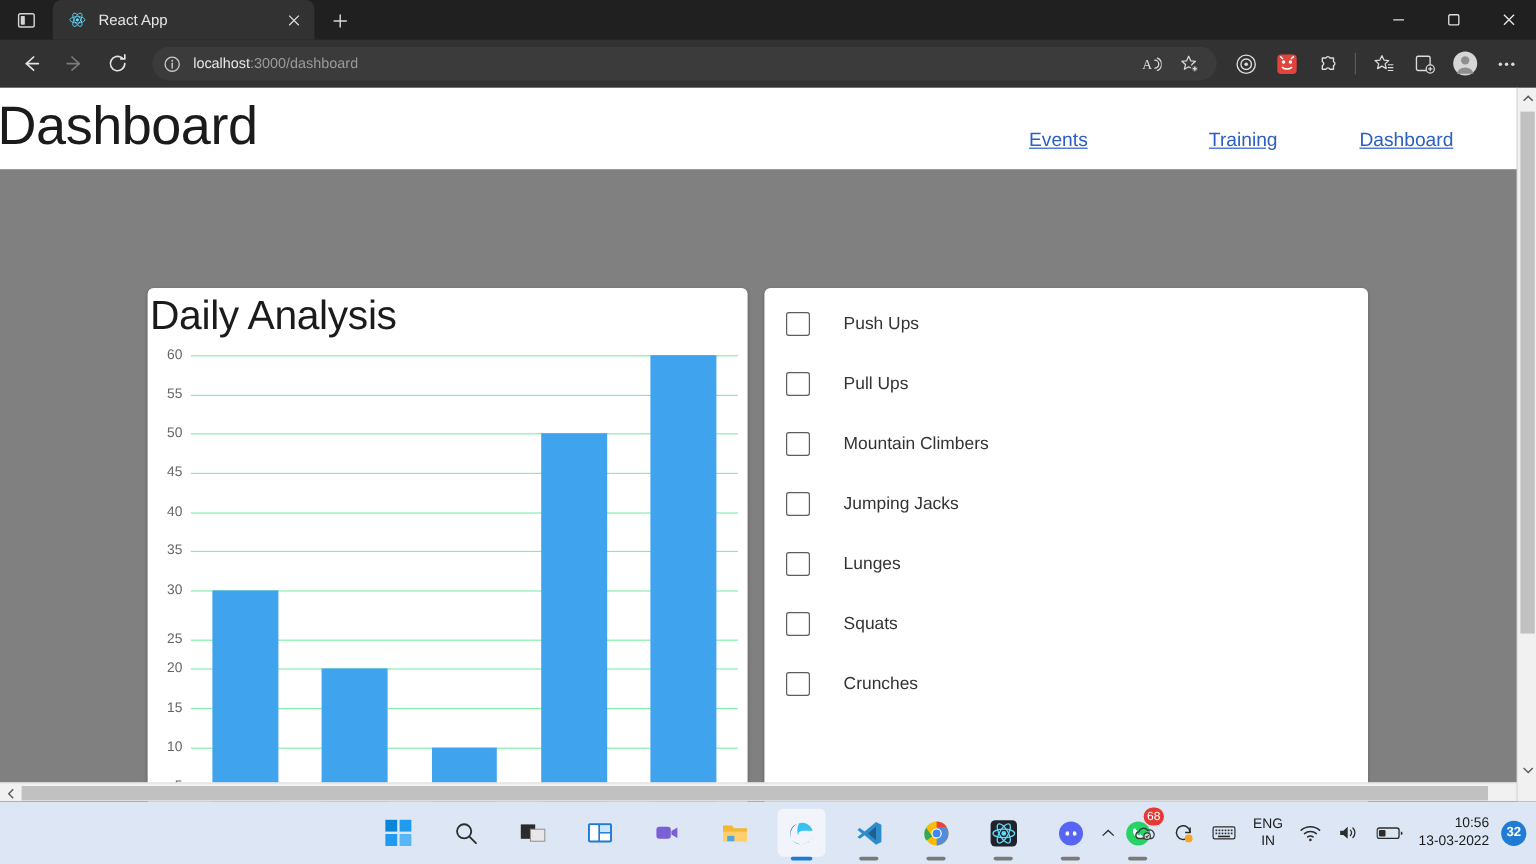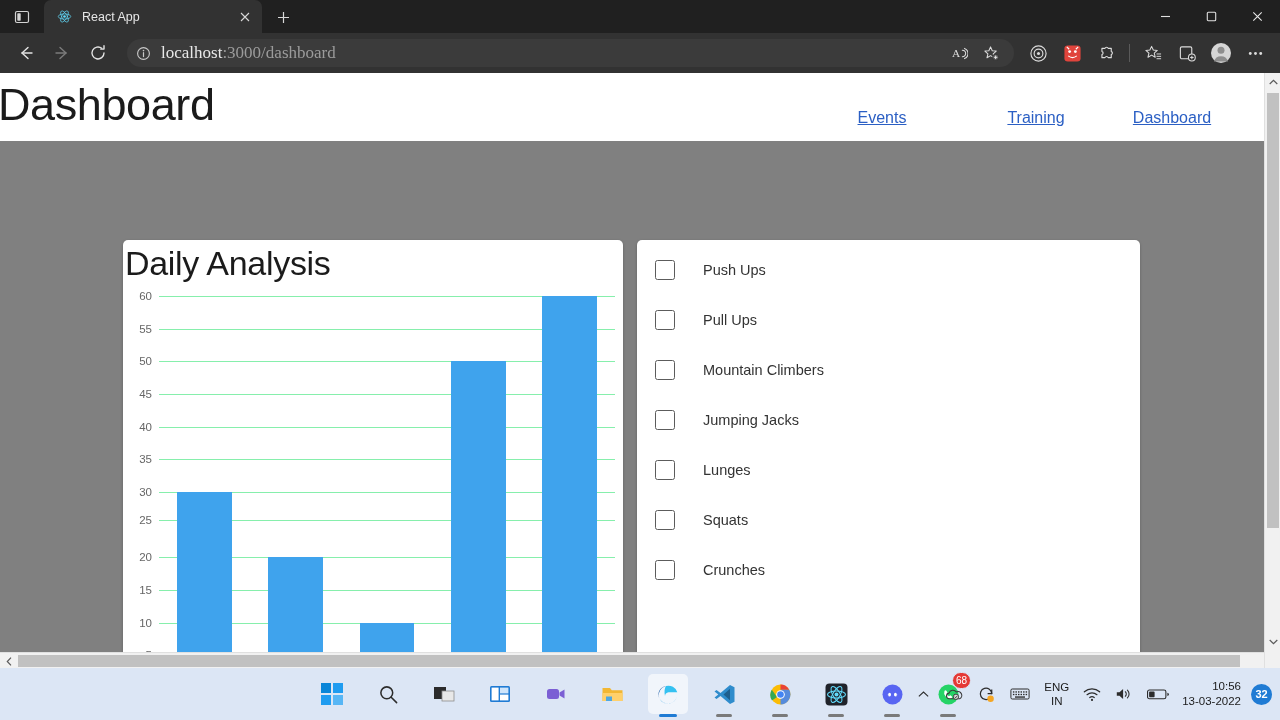--- a/index.html
+++ b/index.html
@@ -37,21 +37,21 @@
   .tabstrip-right { margin-left:auto; display:flex; align-items:center; height:33px; }
 
   .navbar { height: 40px; background: #323232; display: flex; align-items: center; padding: 0 9px; gap: 2px; }
   .nav-btn { width: 34px; height: 30px; display: flex; align-items: center; justify-content: center; border-radius: 4px; flex:none; }
   .omnibox {
     flex: 1; height: 28px; background: #3b3b3b; border-radius: 14px;
     display: flex; align-items: center; padding: 0 8px; margin: 0 6px 0 10px;
     gap: 9px; min-width: 0;
   }
   .omni-info { width: 17px; height: 17px; flex: none; display:flex; align-items:center; justify-content:center;}
-  .omni-url { font-size: 17px; color: #9b9b9b; white-space: nowrap; overflow: hidden; font-family: Liberation Serif, serif; }
+  .omni-url { font-size: 12px; color: #9b9b9b; white-space: nowrap; overflow: hidden; }
   .omni-url b { color: #e8e8e8; font-weight: normal; }
   .omni-actions { margin-left: auto; display: flex; align-items: center; gap: 2px; }
   .omni-chip { width: 30px; height: 26px; display:flex; align-items:center; justify-content:center; border-radius:4px; flex:none;}
   .tb-icons { display: flex; align-items: center; gap: 2px; }
   .tb-btn { width: 32px; height: 30px; display:flex; align-items:center; justify-content:center; border-radius:4px; flex:none;}
   .tb-sep { width:1px; height:18px; background:#5a5a5a; margin:0 5px; }
 
   
   .viewport { position: relative; width: 1280px; height: 595px; background: #808080; overflow: hidden; }
 
@@ -329,21 +329,21 @@
               </div>
               <div class="grid-row" style="top: 339.677px;">
                 <span class="ytick">10</span>
               </div>
               <div class="grid-row" style="top: 307.016px;">
                 <span class="ytick">15</span>
               </div>
               <div class="grid-row" style="top: 274.355px;">
                 <span class="ytick">20</span>
               </div>
-              <div class="grid-row" style="top: 237px;">
+              <div class="grid-row" style="top: 250px;">
                 <span class="ytick">25</span>
               </div>
               <div class="grid-row" style="top: 209.032px;">
                 <span class="ytick">30</span>
               </div>
               <div class="grid-row" style="top: 176.371px;">
                 <span class="ytick">35</span>
               </div>
               <div class="grid-row" style="top: 143.71px;">
                 <span class="ytick">40</span>

